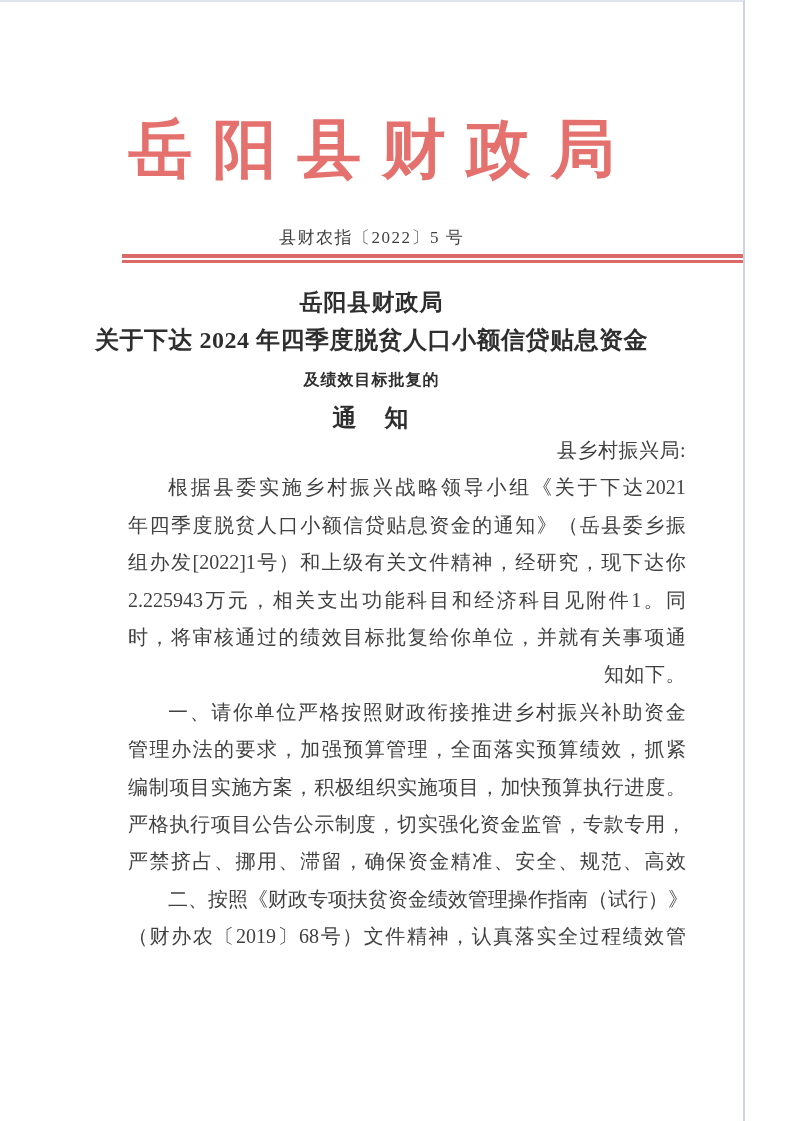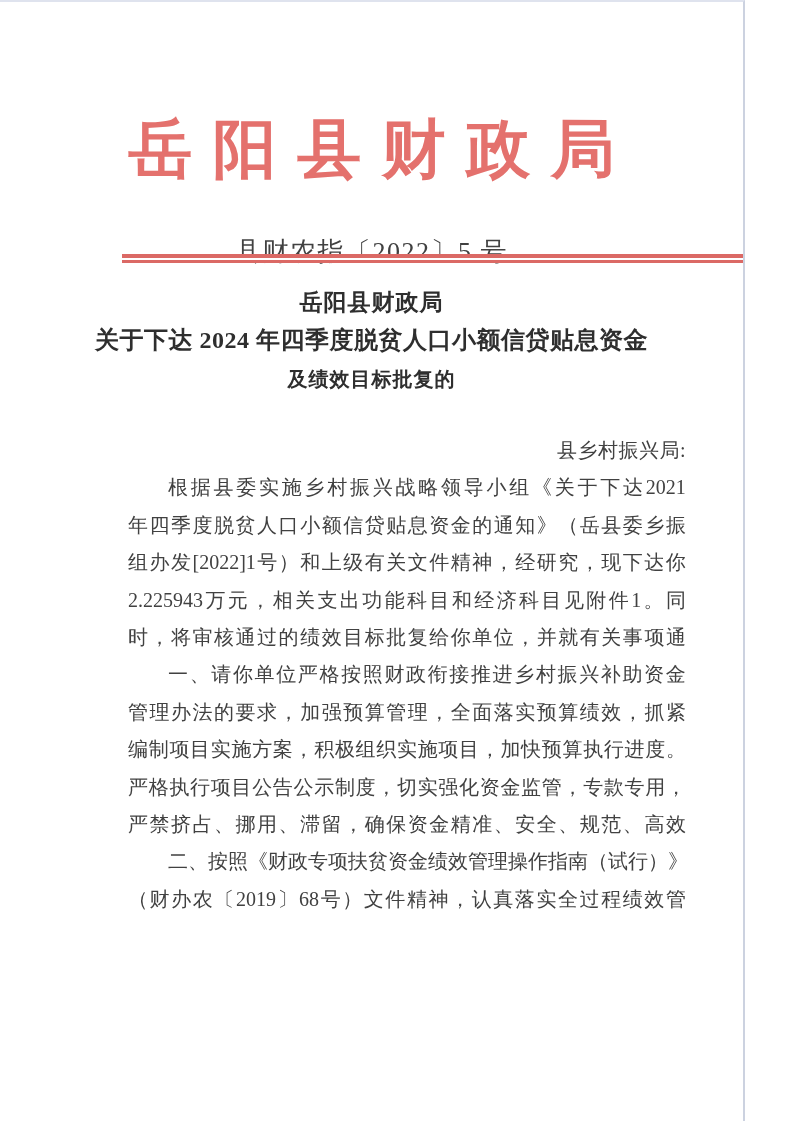--- a/index.html
+++ b/index.html
@@ -16,42 +16,42 @@
   .agency-title{
     position:absolute;top:104px;left:0;right:0;
     text-align:center;
     font-size:64px;font-weight:bold;
     color:var(--header_red,#e4716d);
     letter-spacing:0.32em;
     text-indent:0.32em;
     white-space:nowrap;
   }
   .doc-number{
-    position:absolute;top:232px;left:0;right:0;
+    position:absolute;top:224px;left:0;right:0;
     text-align:center;
-    font-size:26px;
+    font-size:17px;
     letter-spacing:1.5px;
     color:var(--text,#414141);
   }
   .red-line{
     position:absolute;top:252px;left:122px;width:638px;height:9px;
     border-top:4px solid var(--rule_red,#db6965);
     border-bottom:3px solid var(--rule_red,#db6965);
     box-sizing:border-box;
     background:#ffffff;
   }
   .title-block{
     position:absolute;top:283px;left:0;right:0;
     text-align:center;
     color:var(--title_text,#2e2e2e);
     font-weight:bold;
   }
   .title-block .t1{font-size:23px;line-height:36px;letter-spacing:1px;}
   .title-block .t2{font-size:24px;line-height:39px;letter-spacing:0.5px;}
-  .title-block .t3{font-size:20px;line-height:39px;letter-spacing:1px;}
+  .title-block .t3{font-size:16px;line-height:39px;letter-spacing:1px;}
   .title-block .t4{font-size:24px;line-height:39px;letter-spacing:2px;}
   .body-text{
     position:absolute;top:430px;left:128px;width:558px;
     color:var(--text,#414141);
     font-size:20px;
     text-align:right;
   }
   .bline{
     height:37.4px;line-height:37.4px;
     white-space:nowrap;
@@ -74,20 +74,21 @@
   <div class="agency-title">岳阳县财政局</div>
 
   <div class="doc-number">县财农指〔2022〕5 号</div>
 
   <div class="red-line"></div>
 
   <div class="title-block">
     <div class="t1">岳阳县财政局</div>
     <div class="t2">关于下达 2024 年四季度脱贫人口小额信贷贴息资金</div>
     <div class="t3">及绩效目标批复的</div>
+    <div class="t4">通　知</div>
   </div>
 
   <div class="body-text">
       <div class="bline">县乡村振兴局:</div>
       <div class="bline just ind">
         <span>根</span>
         <span>据</span>
         <span>县</span>
         <span>委</span>
         <span>实</span>
@@ -209,20 +210,21 @@
         <span>位</span>
         <span>，</span>
         <span>并</span>
         <span>就</span>
         <span>有</span>
         <span>关</span>
         <span>事</span>
         <span>项</span>
         <span>通</span>
       </div>
+      <div class="bline">知如下。</div>
       <div class="bline just ind">
         <span>一</span>
         <span>、</span>
         <span>请</span>
         <span>你</span>
         <span>单</span>
         <span>位</span>
         <span>严</span>
         <span>格</span>
         <span>按</span>

